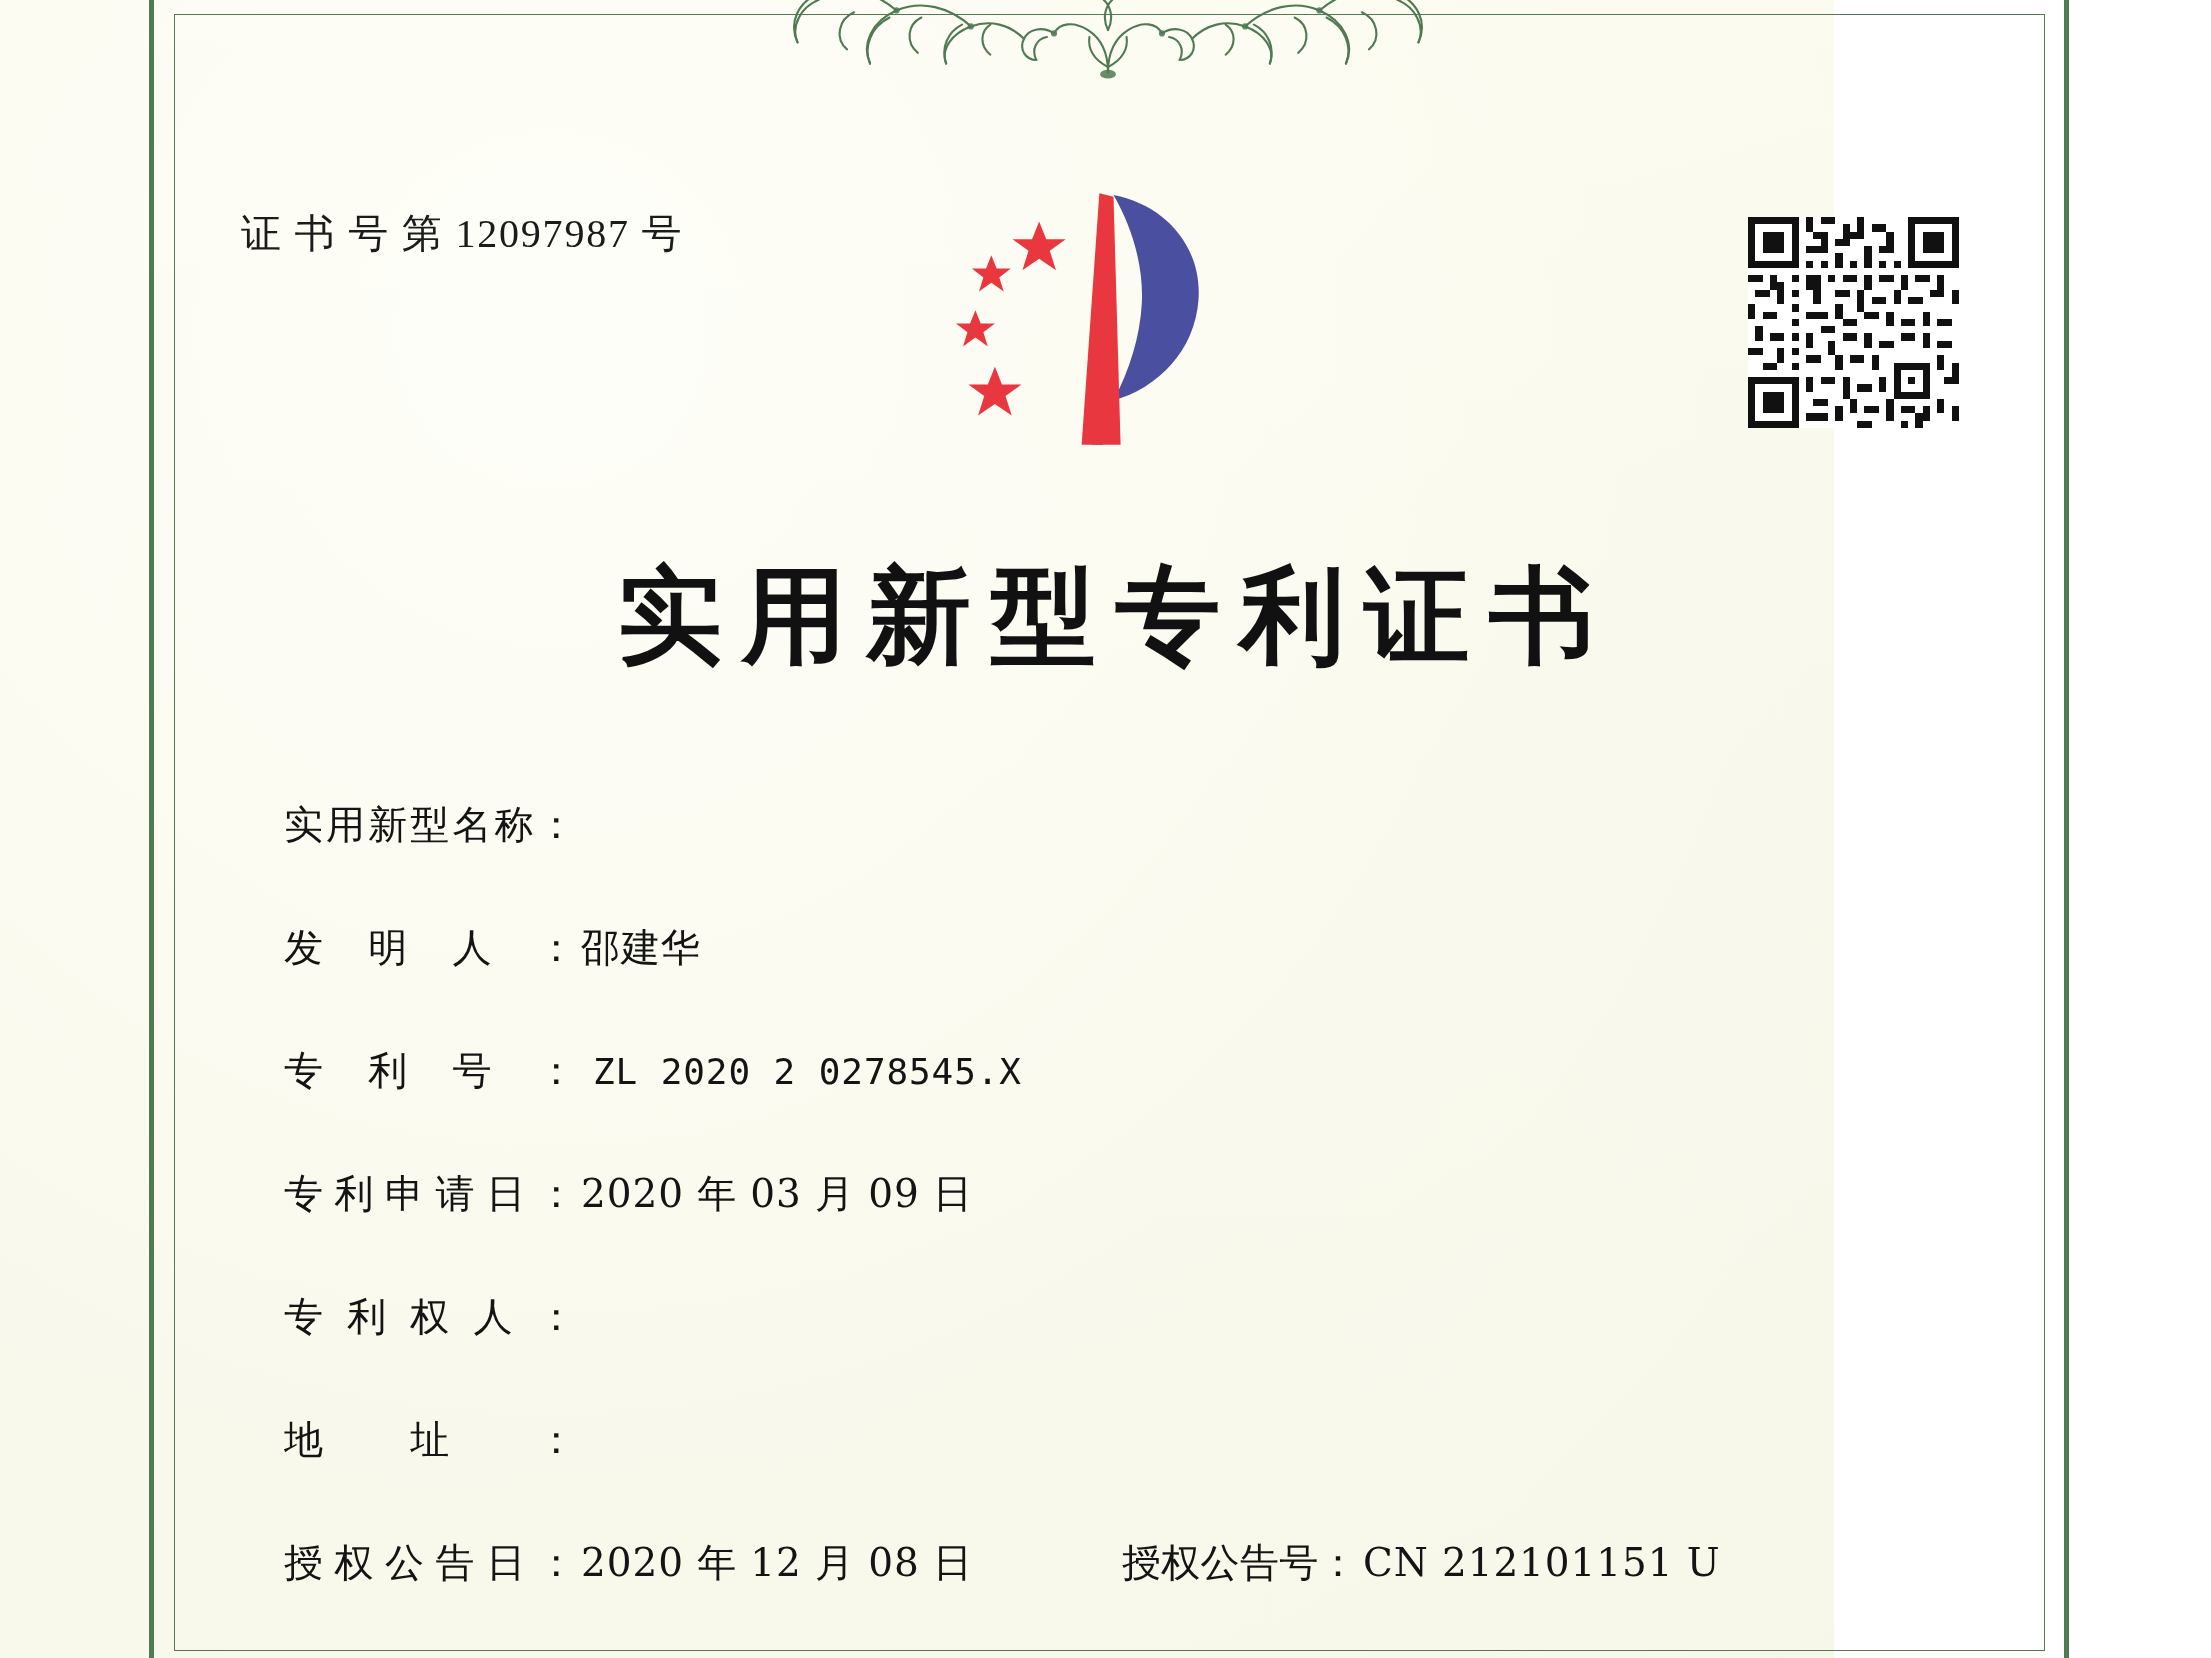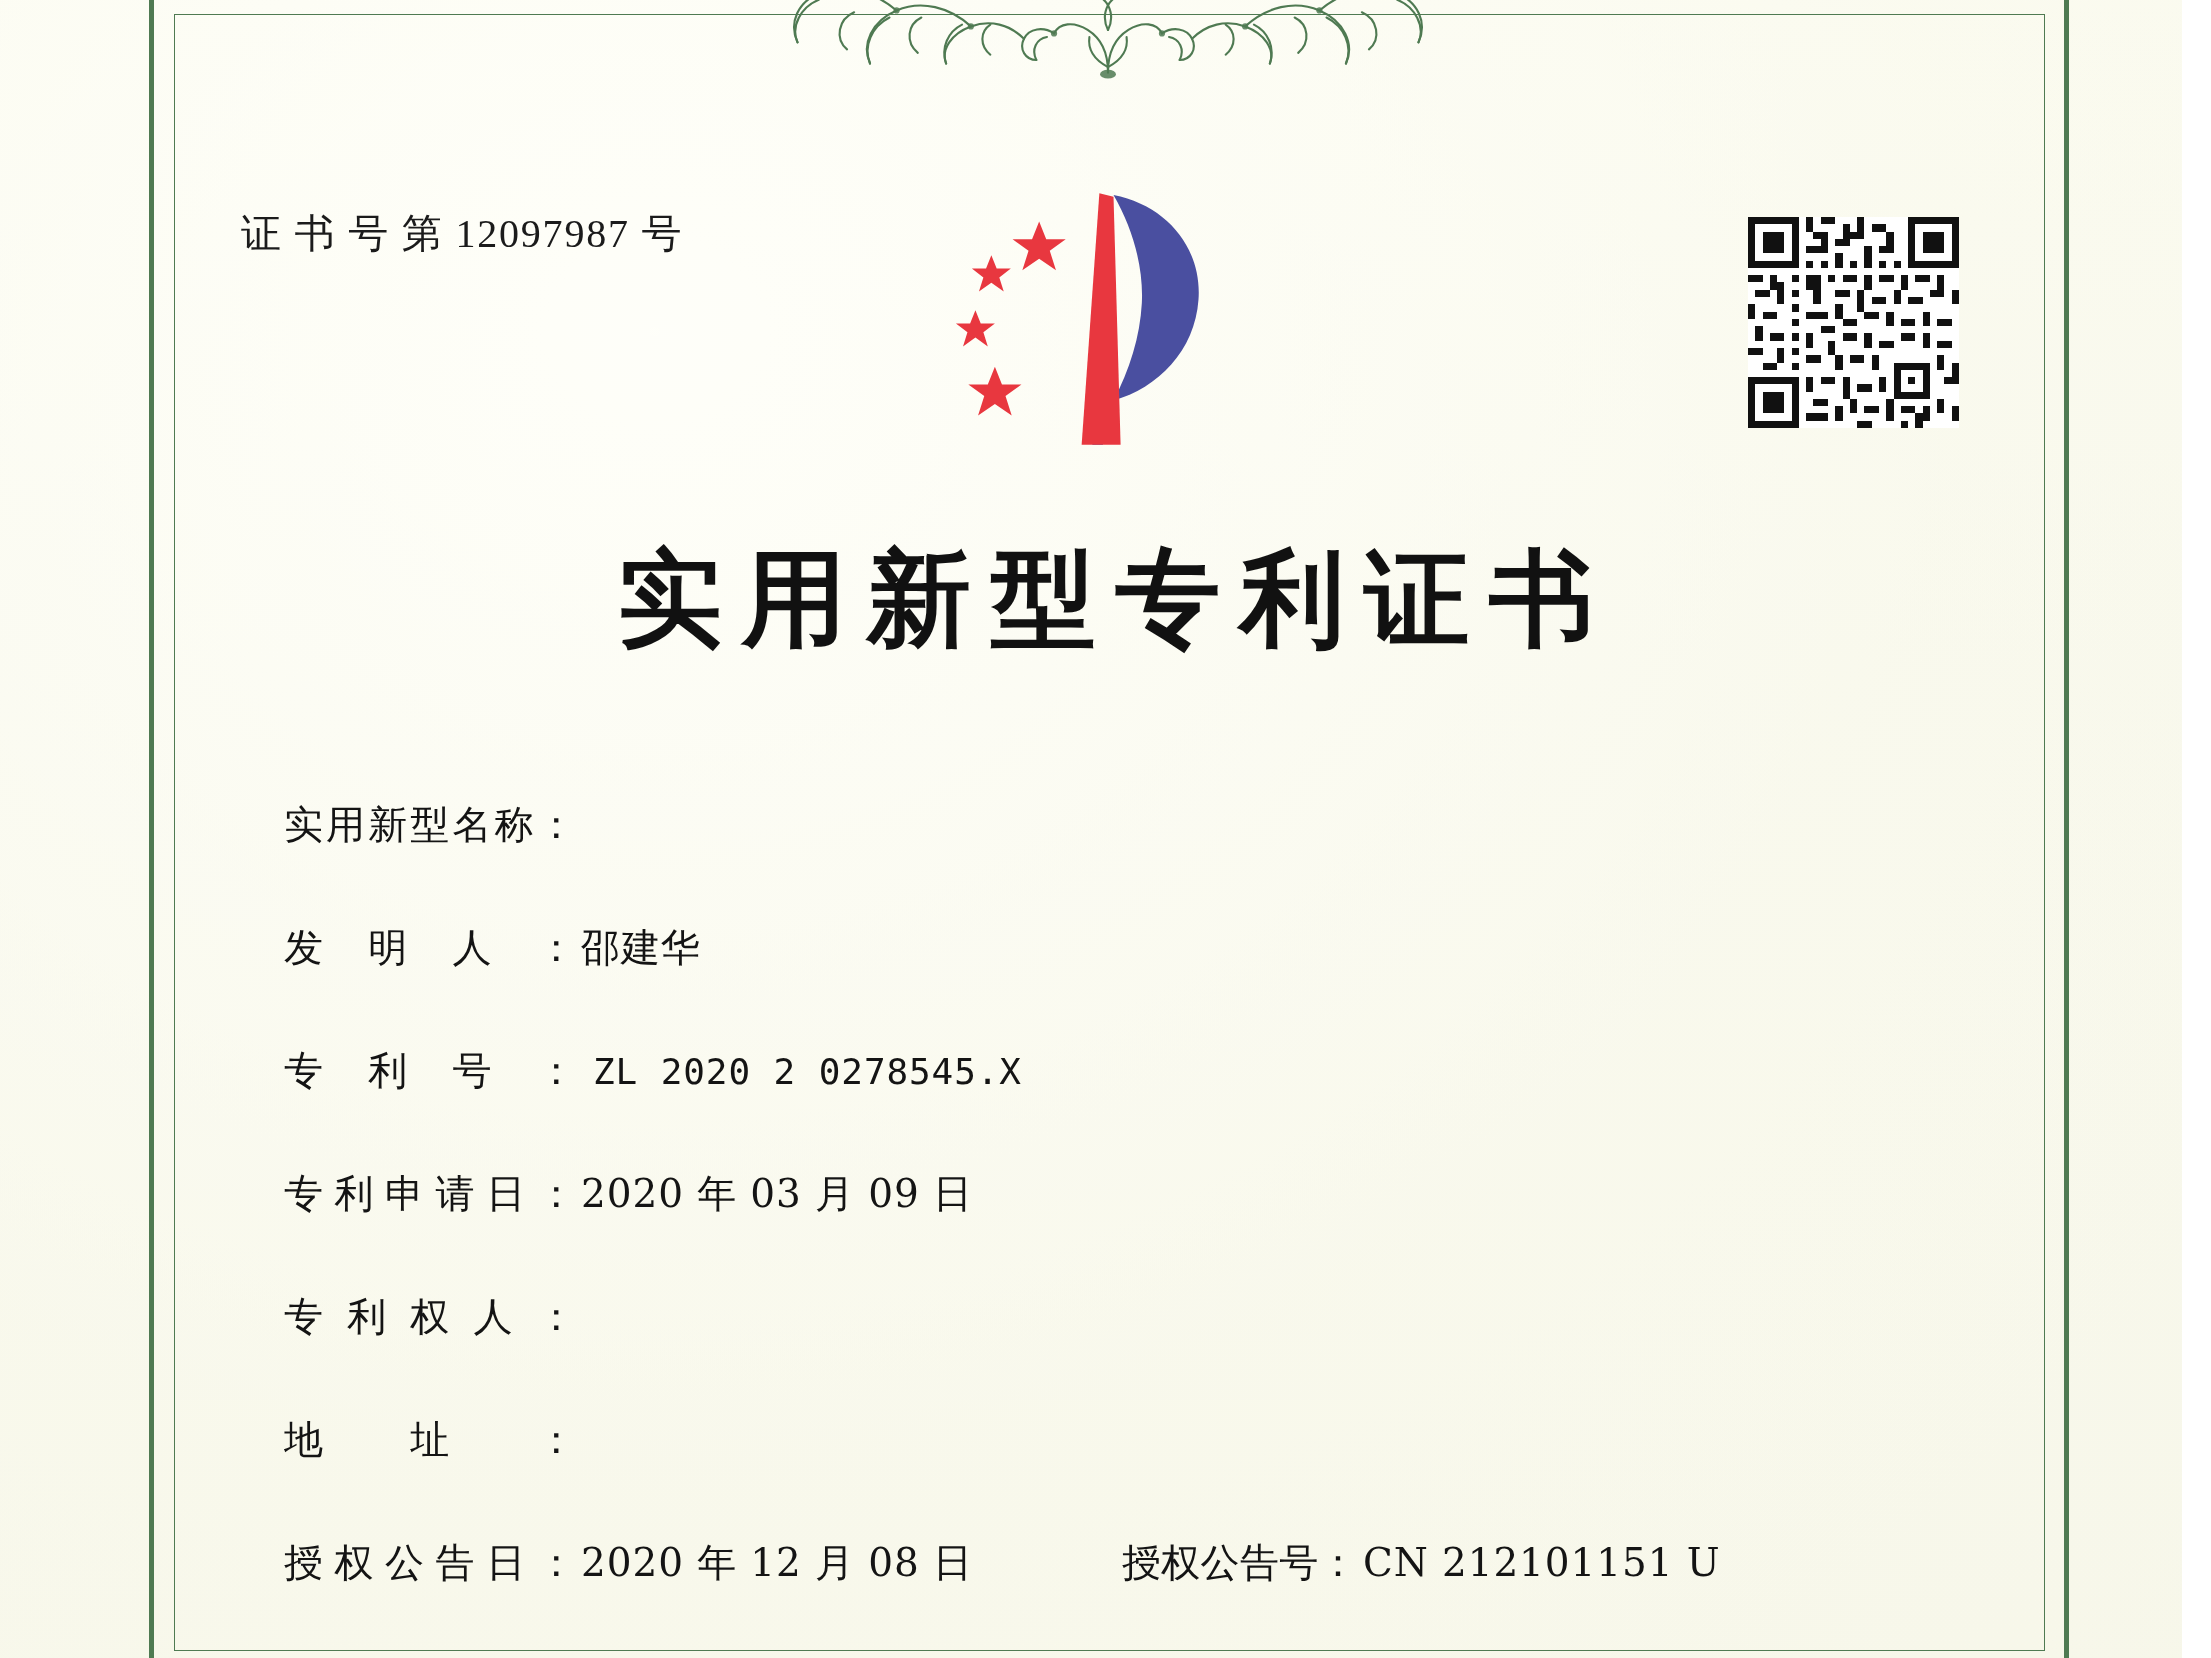--- a/index.html
+++ b/index.html
@@ -9,21 +9,21 @@
   }
   body {
     width: 2211px;
     height: 1659px;
     overflow: hidden;
     font-family: "Liberation Serif", serif;
   }
 
   .page {
     position: relative;
-    width: 2182px;
+    width: 1834px;
     height: 1659px;
     background: #fdfdf2;
   }
 
   
   .paper {
     position: absolute;
     inset: 0;
     background:
       radial-gradient(ellipse at 30% 20%, rgba(255,255,250,0.9) 0%, rgba(250,250,238,0.4) 60%, rgba(246,246,232,0.2) 100%),
@@ -89,21 +89,21 @@
     width: 211px;
     height: 211px;
     background: #ffffff;
   }
   .qr svg { display: block; }
 
   
   .title {
     position: absolute;
     left: 0;
-    top: 530px;
+    top: 547px;
     width: 2211px;
     text-align: center;
     font-size: 105px;
     font-weight: bold;
     letter-spacing: 19.5px;
     color: #111111;
     font-family: "DejaVu Serif", "Liberation Serif", serif;
     text-indent: 19.5px;
   }
 

